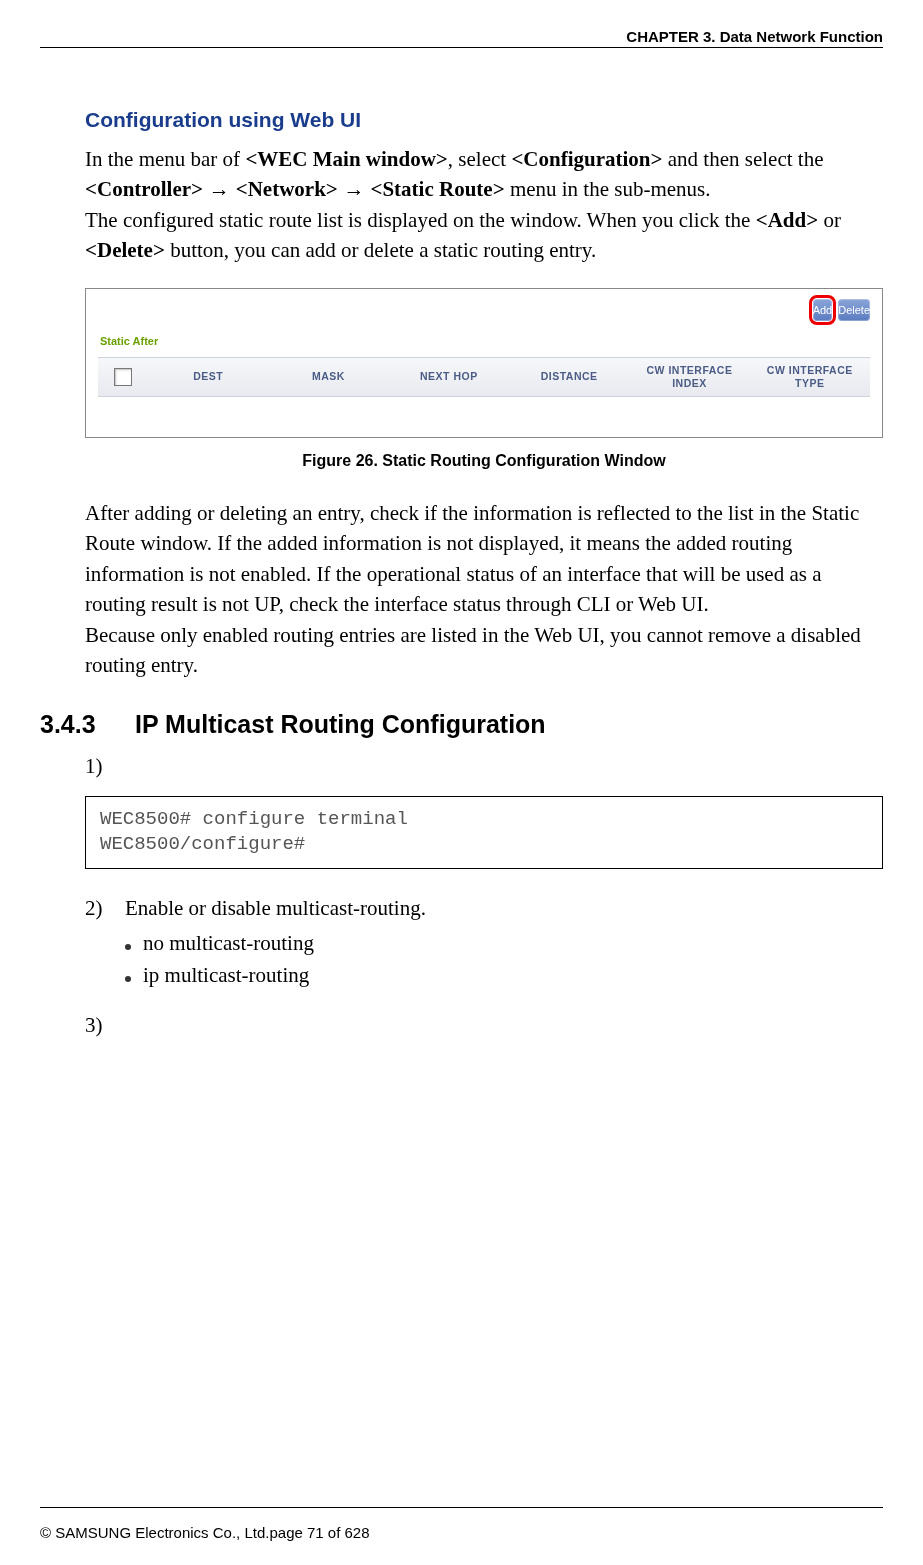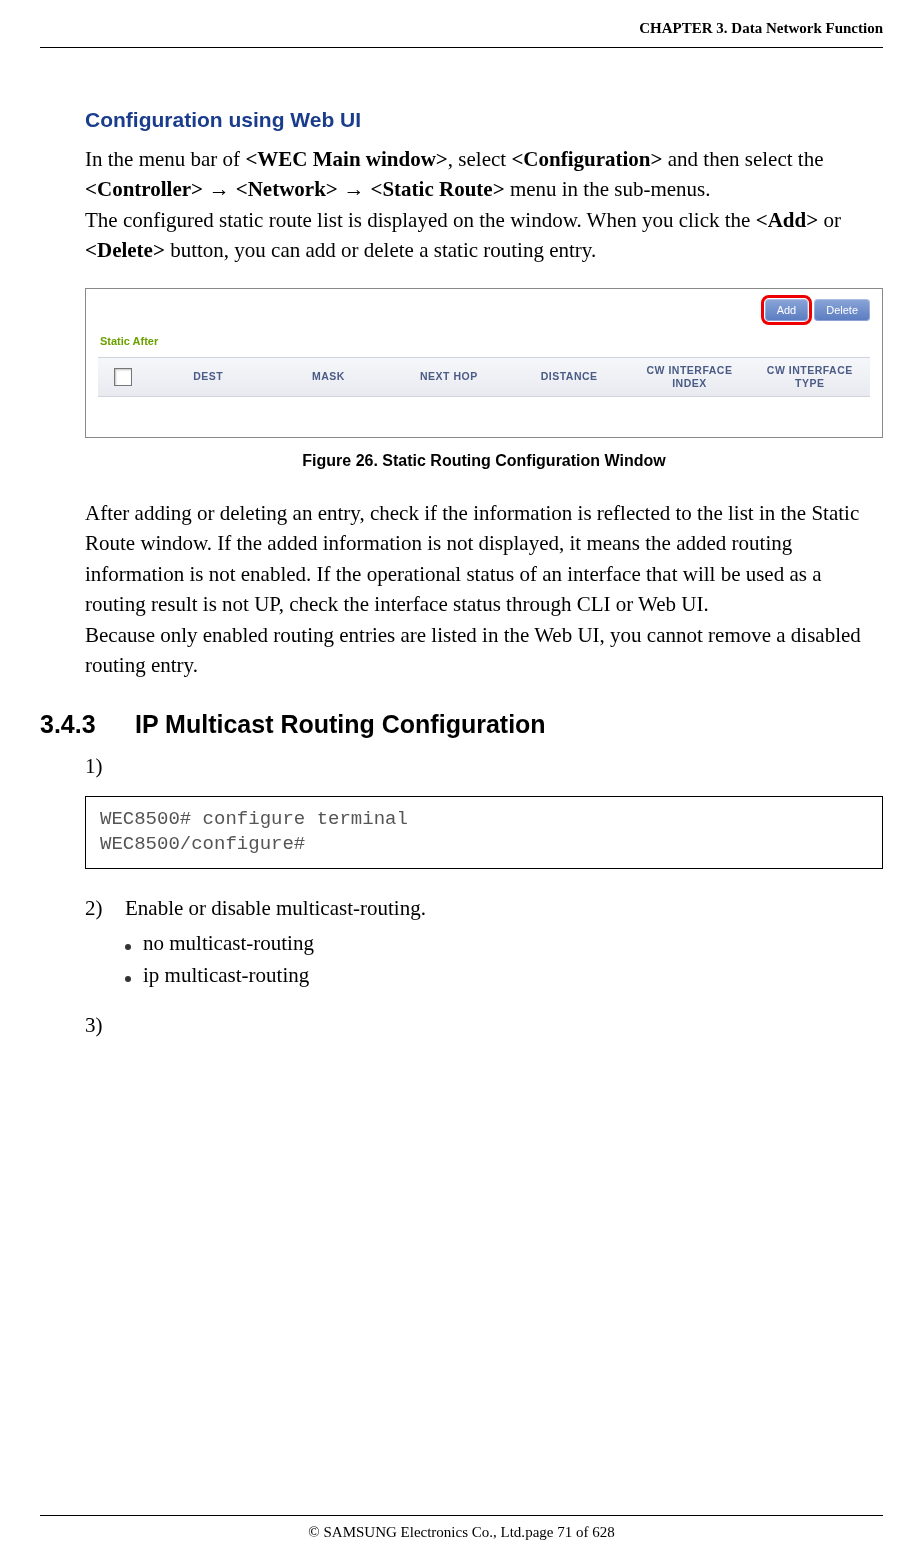--- a/index.html
+++ b/index.html
@@ -12,24 +12,25 @@
   .page {
     width: 923px;
     height: 1565px;
     position: relative;
     box-sizing: border-box;
     padding: 20px 40px 20px 40px;
   }
   .header-line {
     border-bottom: 1.5px solid #000;
     text-align: right;
-    font-family: Liberation Serif, serif;
+    font-family: Liberation Sans, sans-serif;
     font-weight: bold;
     font-size: 15px;
-    padding-bottom: 10px;
+    padding-bottom: 2px;
+    margin-top: 8px;
   }
   .content {
     padding: 60px 0 0 45px;
   }
   .section-title {
     color: #1a3c8c;
     font-family: Arial, Helvetica, sans-serif;
     font-weight: bold;
     font-size: 21px;
     margin-bottom: 12px;
@@ -62,21 +63,21 @@
   }
   .fig-btn {
     display: inline-flex;
     align-items: center;
     justify-content: center;
     font-family: Arial, sans-serif;
     font-size: 11px;
     color: #fff;
     border-radius: 4px;
     height: 22px;
-    padding: 0 12px;
+    padding: 0 0;
     background: linear-gradient(#8aa5d8, #5a7bc0);
     box-shadow: inset 0 0 0 1px rgba(255,255,255,.3);
   }
   .fig-btn.add {
     outline: 3px solid #e00;
     outline-offset: 1px;
   }
   .fig-label {
     color: #6aa000;
     font-family: Arial, sans-serif;
@@ -180,24 +181,24 @@
     margin-top: 10px;
     flex-shrink: 0;
   }
   .footer {
     position: absolute;
     left: 40px;
     right: 40px;
     bottom: 24px;
     border-top: 1.5px solid #000;
     display: flex;
-    justify-content: center;
-    font-family: Liberation Serif, serif;
+    justify-content: flex-start;
+    font-family: Liberation Sans, sans-serif;
     font-size: 15px;
-    padding-top: 8px;
+    padding-top: 16px;
   }
 </style>
 </head>
 <body>
 
 <div class="page">
   <div class="header-line">CHAPTER 3. Data Network Function</div>
 
   <div class="content">
     <div class="section-title">Configuration using Web UI</div>

